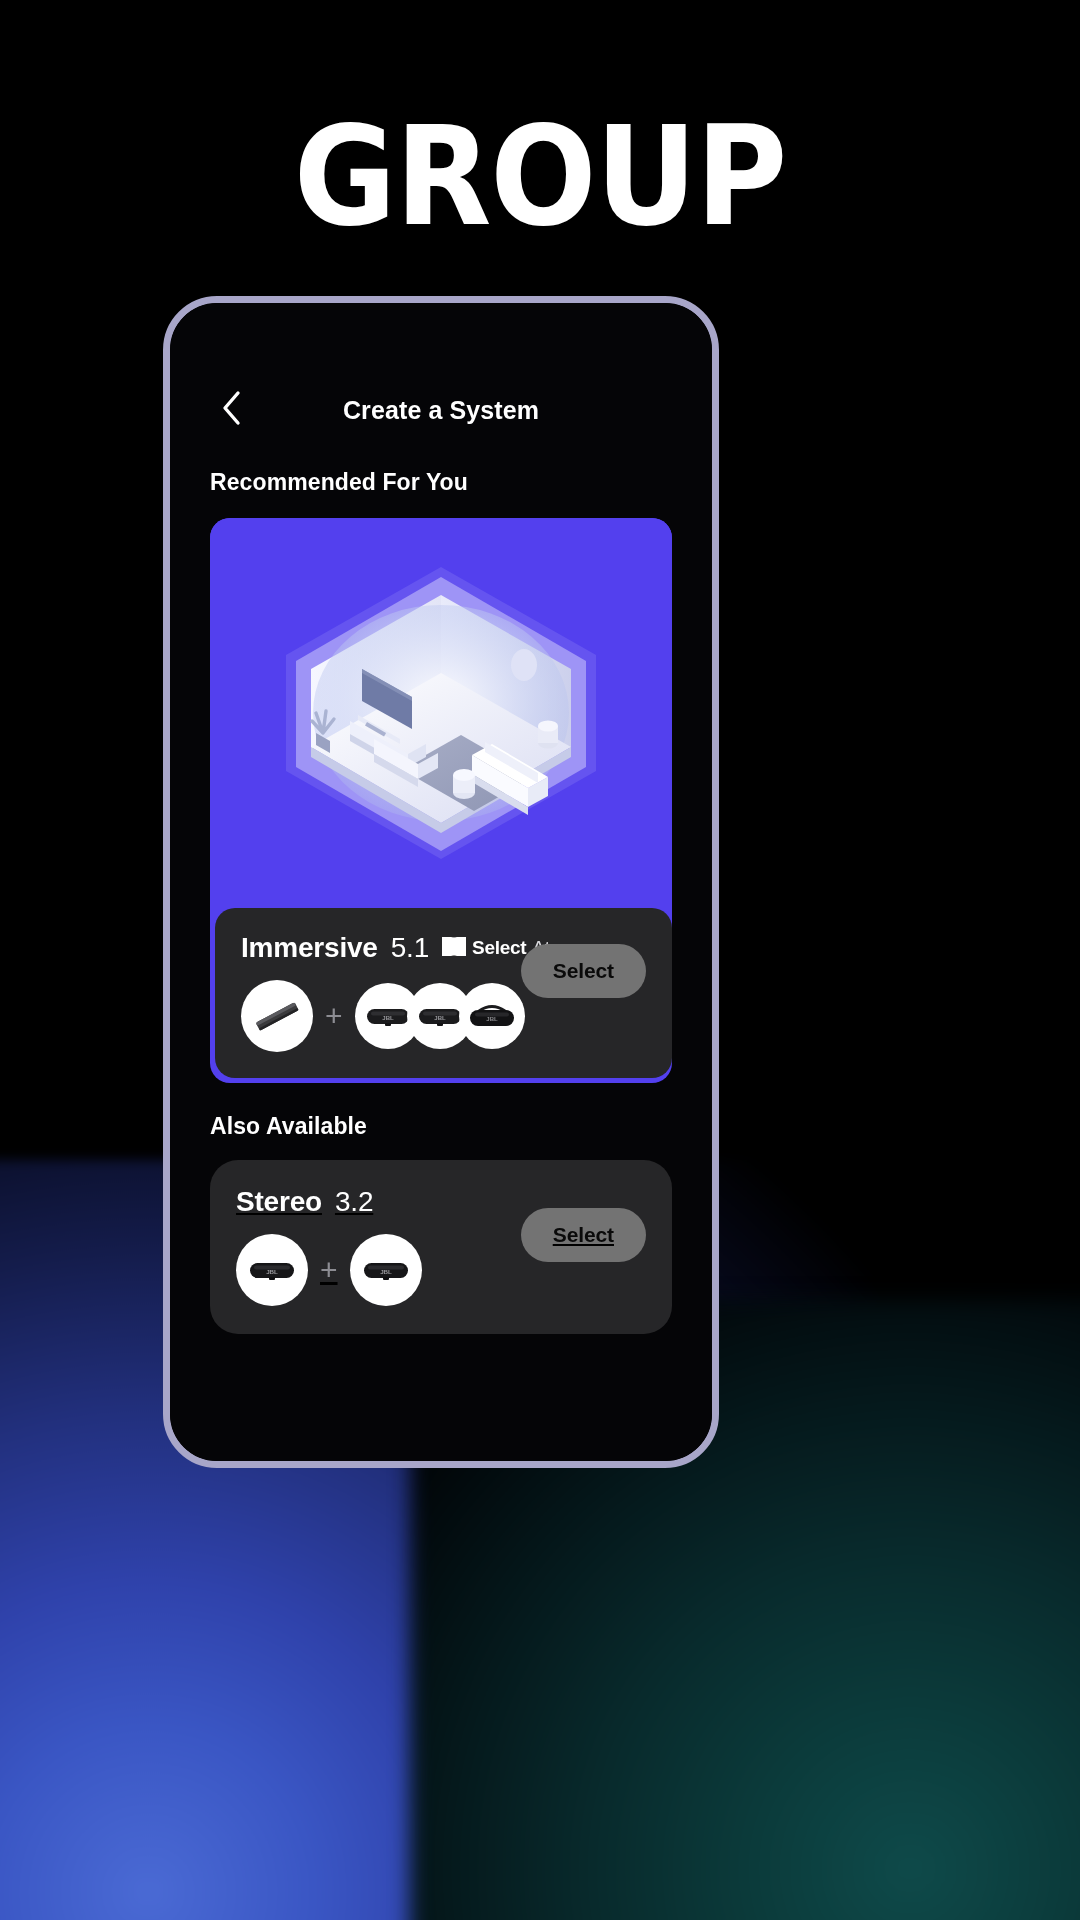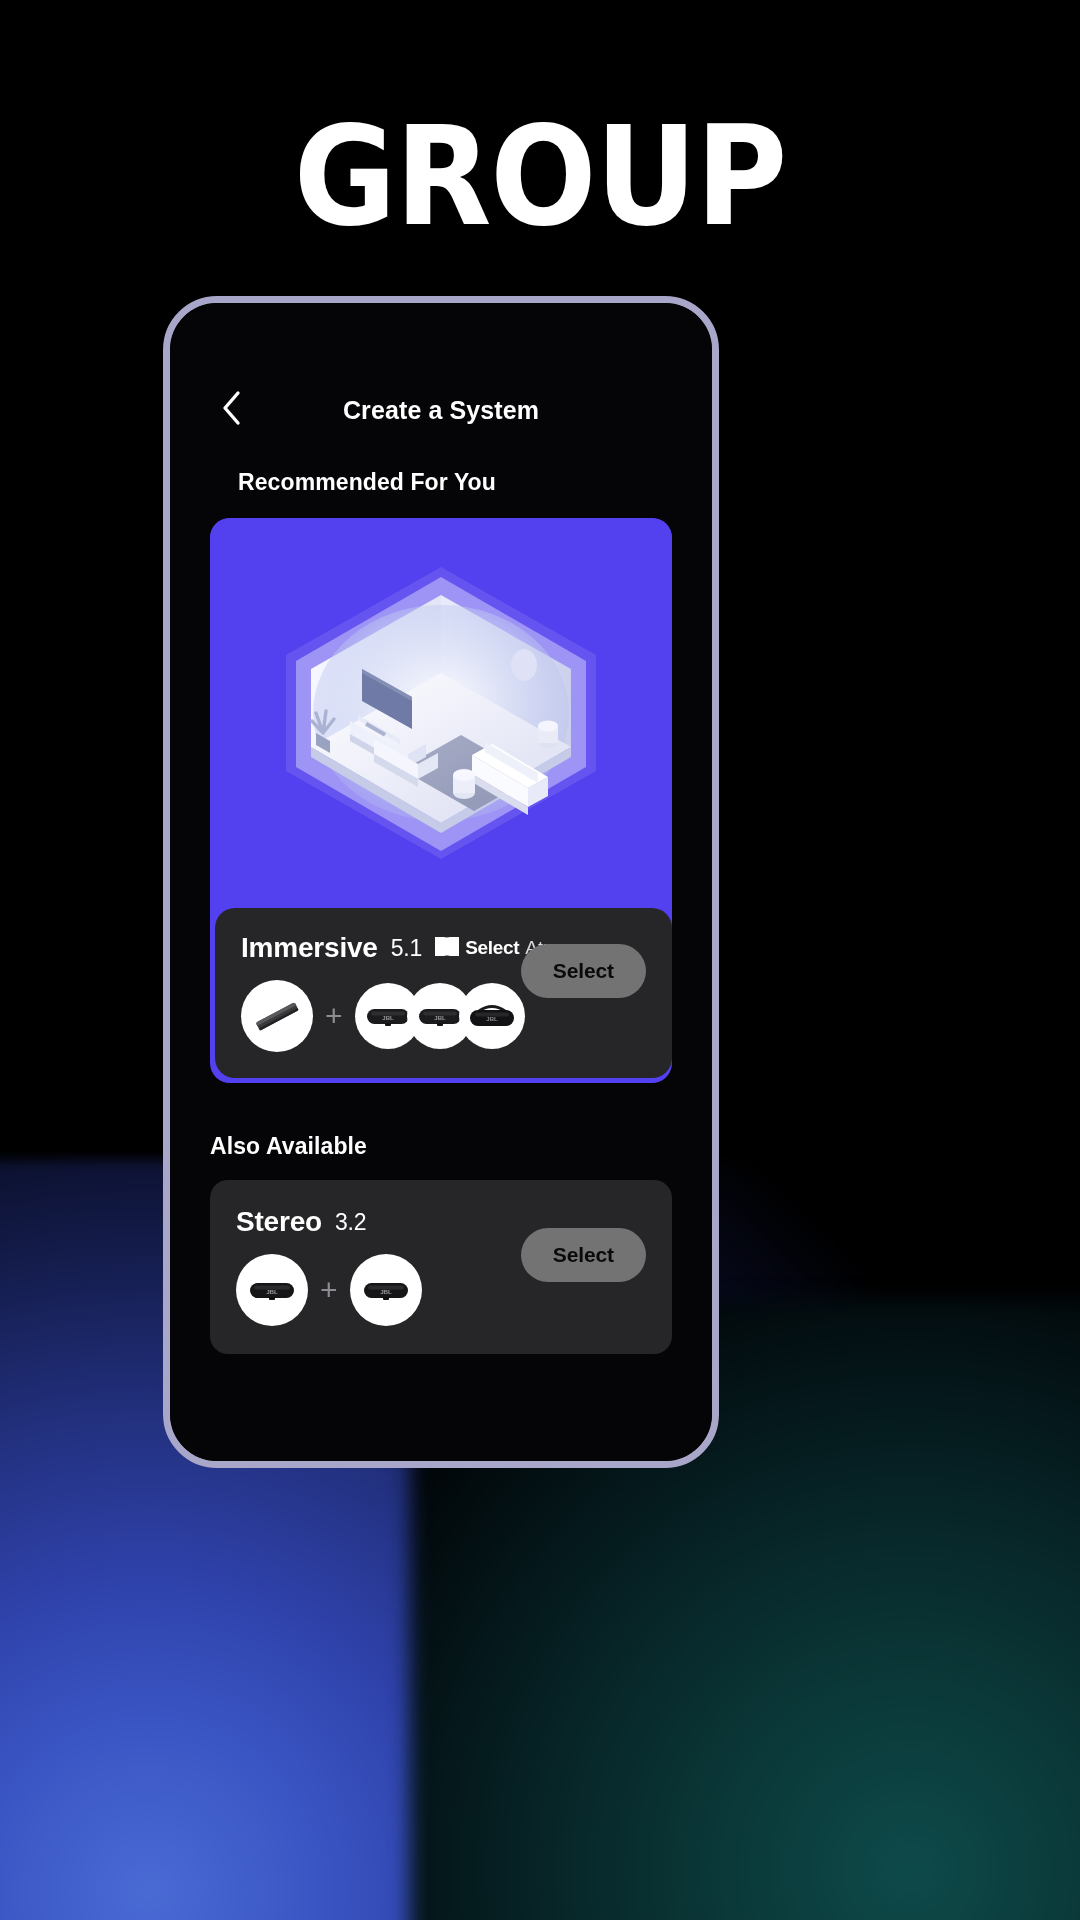--- a/index.html
+++ b/index.html
@@ -112,22 +112,22 @@
   }
 
   
   .section-head {
     color: #ffffff;
     font-size: 23px;
     font-weight: 700;
     letter-spacing: 0.1px;
     padding: 0 0 0 40px;
   }
-  .sec-recommended { margin-top: 28px; margin-left: 28px; }
-  .sec-also { margin-top: 50px; }
+  .sec-recommended { margin-top: 28px; }
+  .sec-also { margin-top: 30px; }
 
   
   .rec-wrap {
     margin: 22px 40px 0 40px;
     position: relative;
   }
   .rec-purple {
     background: #5340ee;
     border-radius: 20px;
     padding: 0 0 5px 0;
@@ -161,21 +161,21 @@
   }
   .model-name-b {
     color: #ffffff;
     font-size: 28px;
     font-weight: 700;
     letter-spacing: -0.2px;
     text-align: center;
   }
   .model-name-l {
     color: #ffffff;
-    font-size: 23px;
+    font-size: 28px;
     font-weight: 400;
     letter-spacing: -0.2px;
   }
 
   
   .dolby {
     display: inline-flex;
     align-items: center;
     gap: 6px;
   }
@@ -237,25 +237,26 @@
     white-space: nowrap;
     font-family: "Liberation Sans", sans-serif;
     letter-spacing: -0.1px;
   }
   .rec-select { margin-top: 12px; margin-left: 16px; flex: 0 0 auto; }
 
   
   .alt-card {
     margin: 20px 40px 0 40px;
     background: #262628;
-    border-radius: 18px;
+    border-radius: 28px;
     padding: 26px 26px 28px 26px;
     display: flex;
     align-items: flex-start;
     justify-content: space-between;
+    text-decoration: underline;
   }
   .alt-left { flex: 1 1 auto; min-width: 0; }
   .alt-select { margin-top: 22px; margin-left: 16px; flex: 0 0 auto; }
 </style>
 </head>
 <body>
 
 <div class="stage">
 
   <div class="glow-blue"></div>

